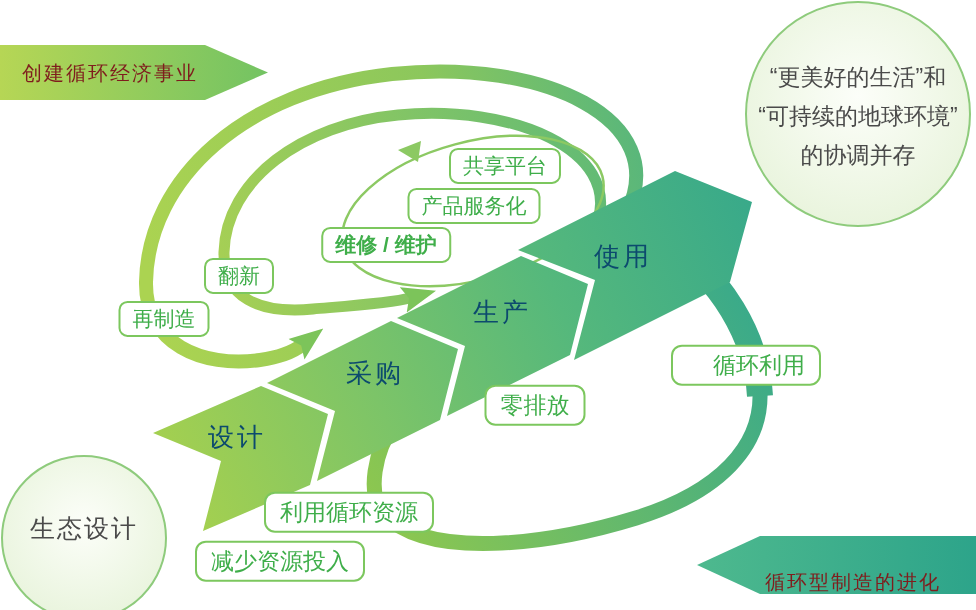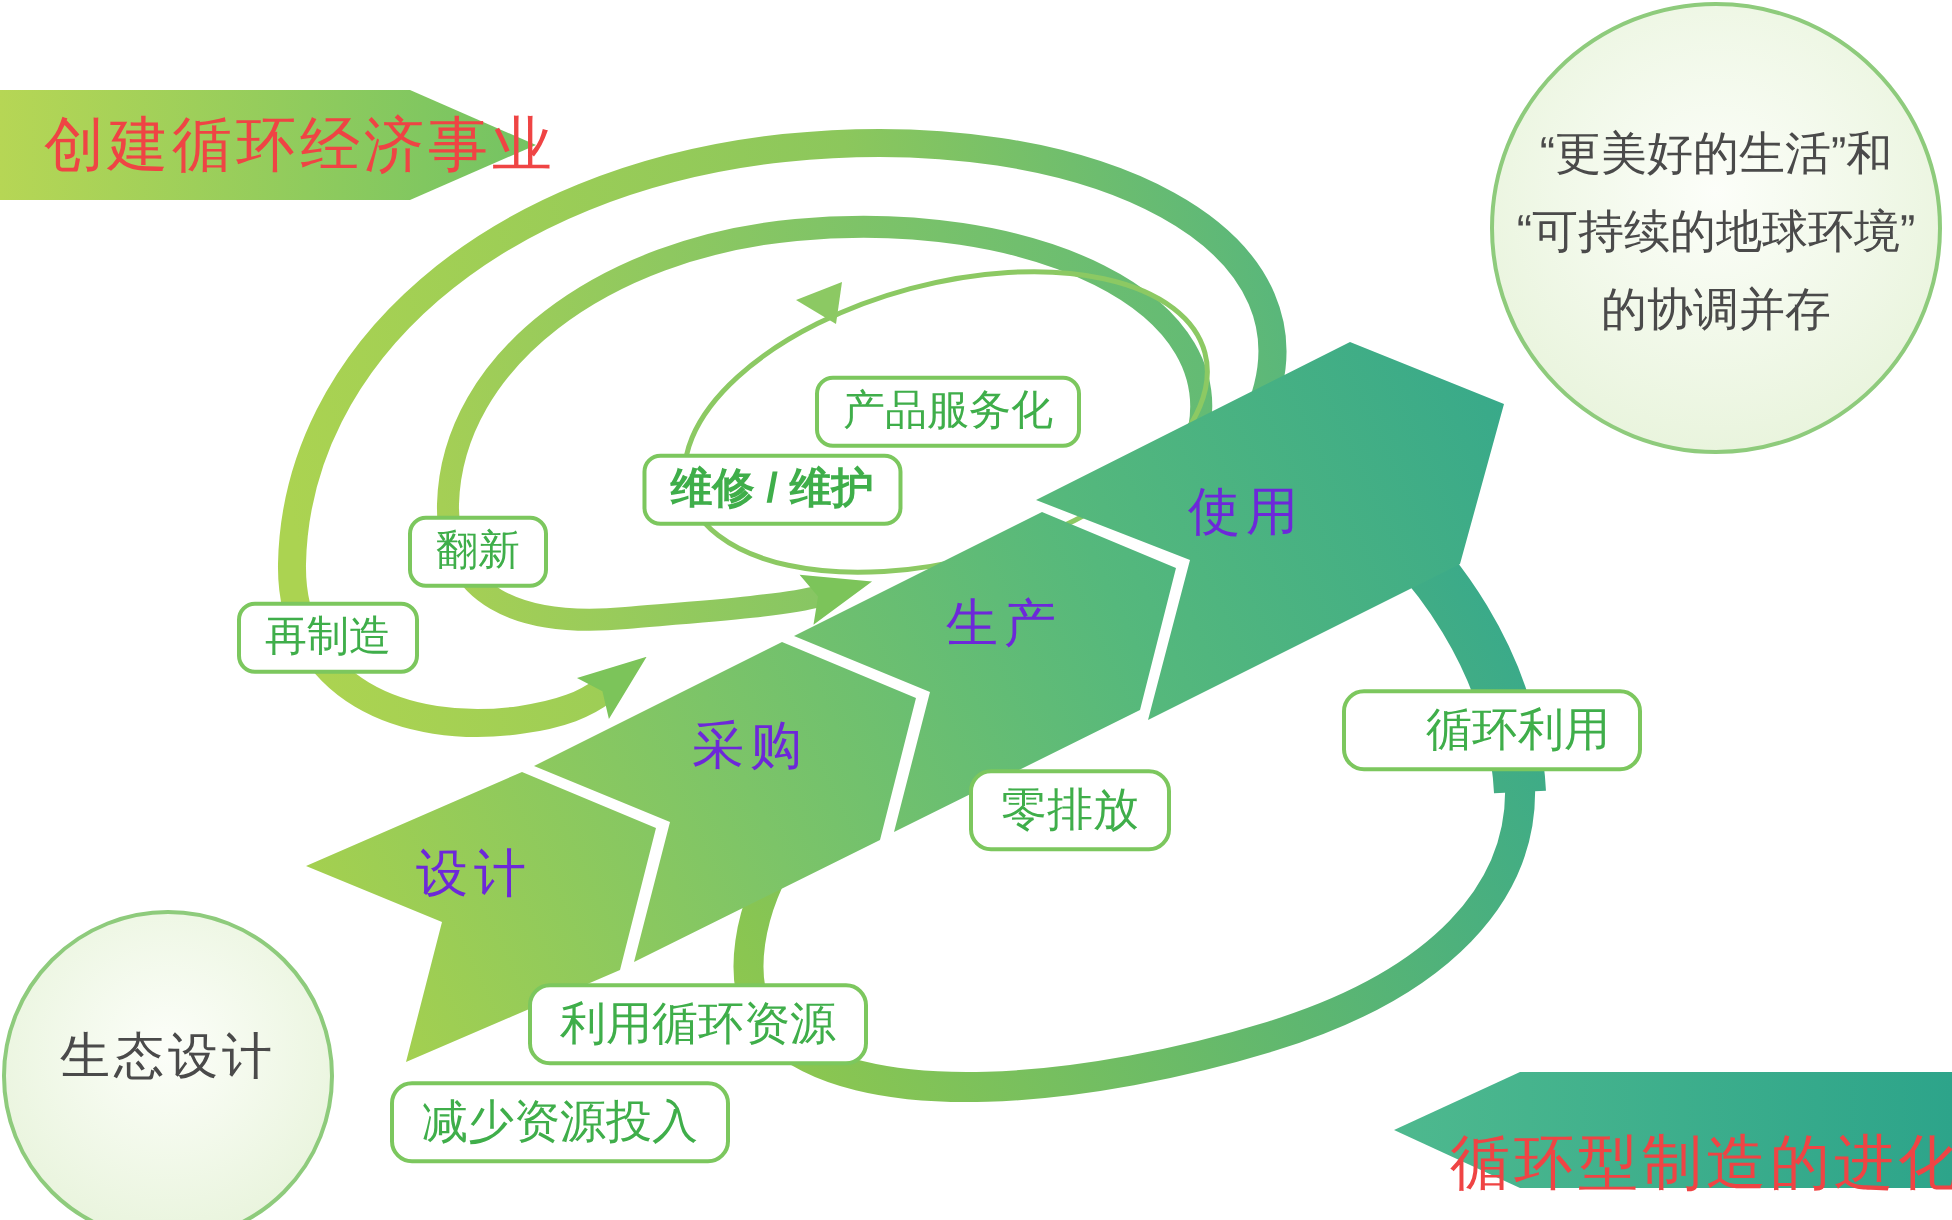--- a/index.html
+++ b/index.html
@@ -3,30 +3,30 @@
 <meta charset="utf-8">
 <style>
   html,body{margin:0;padding:0;background:#ffffff;}
   .canvas{
     position:relative;width:976px;height:610px;overflow:hidden;background:#ffffff;
     font-family:"Liberation Sans","DejaVu Sans",sans-serif;
   }
   .canvas svg{position:absolute;left:0;top:0;}
   .overlay{position:absolute;transform:translate(-50%,-50%);white-space:nowrap;}
   .step-label{
-    color:#6d28d9;font-size:26px;letter-spacing:3px;font-weight:500;
+    color:#0c4a6e;font-size:26px;letter-spacing:3px;font-weight:500;
   }
   .pill{
     position:absolute;transform:translate(-50%,-50%);white-space:nowrap;
     background:#ffffff;border:2px solid #7cc75e;border-radius:9px;
     color:#3fae4a;font-size:21px;padding:3px 12px;line-height:1.25;
   }
   .pill.lg{font-size:23px;padding:4px 14px;border-radius:11px;}
   .banner-text{
-    position:absolute;color:#ef4444;font-size:30px;font-weight:500;letter-spacing:2px;white-space:nowrap;
+    position:absolute;color:#7f1d1d;font-size:20px;font-weight:500;letter-spacing:2px;white-space:nowrap;
   }
   .banner-text.tl{left:22px;top:73px;transform:translateY(-50%);}
   .banner-text.br{left:853px;top:565px;transform:translate(-50%,-50%);margin-top:17px;}
   .circle-text{
     position:absolute;color:#4a4a4a;text-align:center;
   }
   .circle-text.tr{
     left:858px;top:116px;transform:translate(-50%,-50%);
     width:260px;font-size:23px;line-height:39px;font-weight:500;
   }
@@ -110,20 +110,21 @@
     <div>“可持续的地球环境”</div>
     <div>的协调并存</div>
   </div>
   <div class="circle-text bl">生态设计</div>
 
   <div class="overlay step-label" style="left:237px;top:437px;">设计</div>
   <div class="overlay step-label" style="left:375px;top:373px;">采购</div>
   <div class="overlay step-label" style="left:502px;top:312px;">生产</div>
   <div class="overlay step-label" style="left:623px;top:256px;">使用</div>
 
+  <div class="pill" style="left:505px;top:166px;">共享平台</div>
   <div class="pill" style="left:474px;top:206px;">产品服务化</div>
   <div class="pill" style="left:386px;top:245px;font-weight:bold;">维修 / 维护</div>
   <div class="pill" style="left:239px;top:276px;">翻新</div>
   <div class="pill" style="left:164px;top:319px;">再制造</div>
   <div class="pill lg" style="left:535px;top:405px;">零排放</div>
   <div class="pill lg" style="left:746px;top:365px;padding-left:40px;">循环利用</div>
   <div class="pill lg" style="left:349px;top:512px;">利用循环资源</div>
   <div class="pill lg" style="left:280px;top:561px;">减少资源投入</div>
 
 </div>

